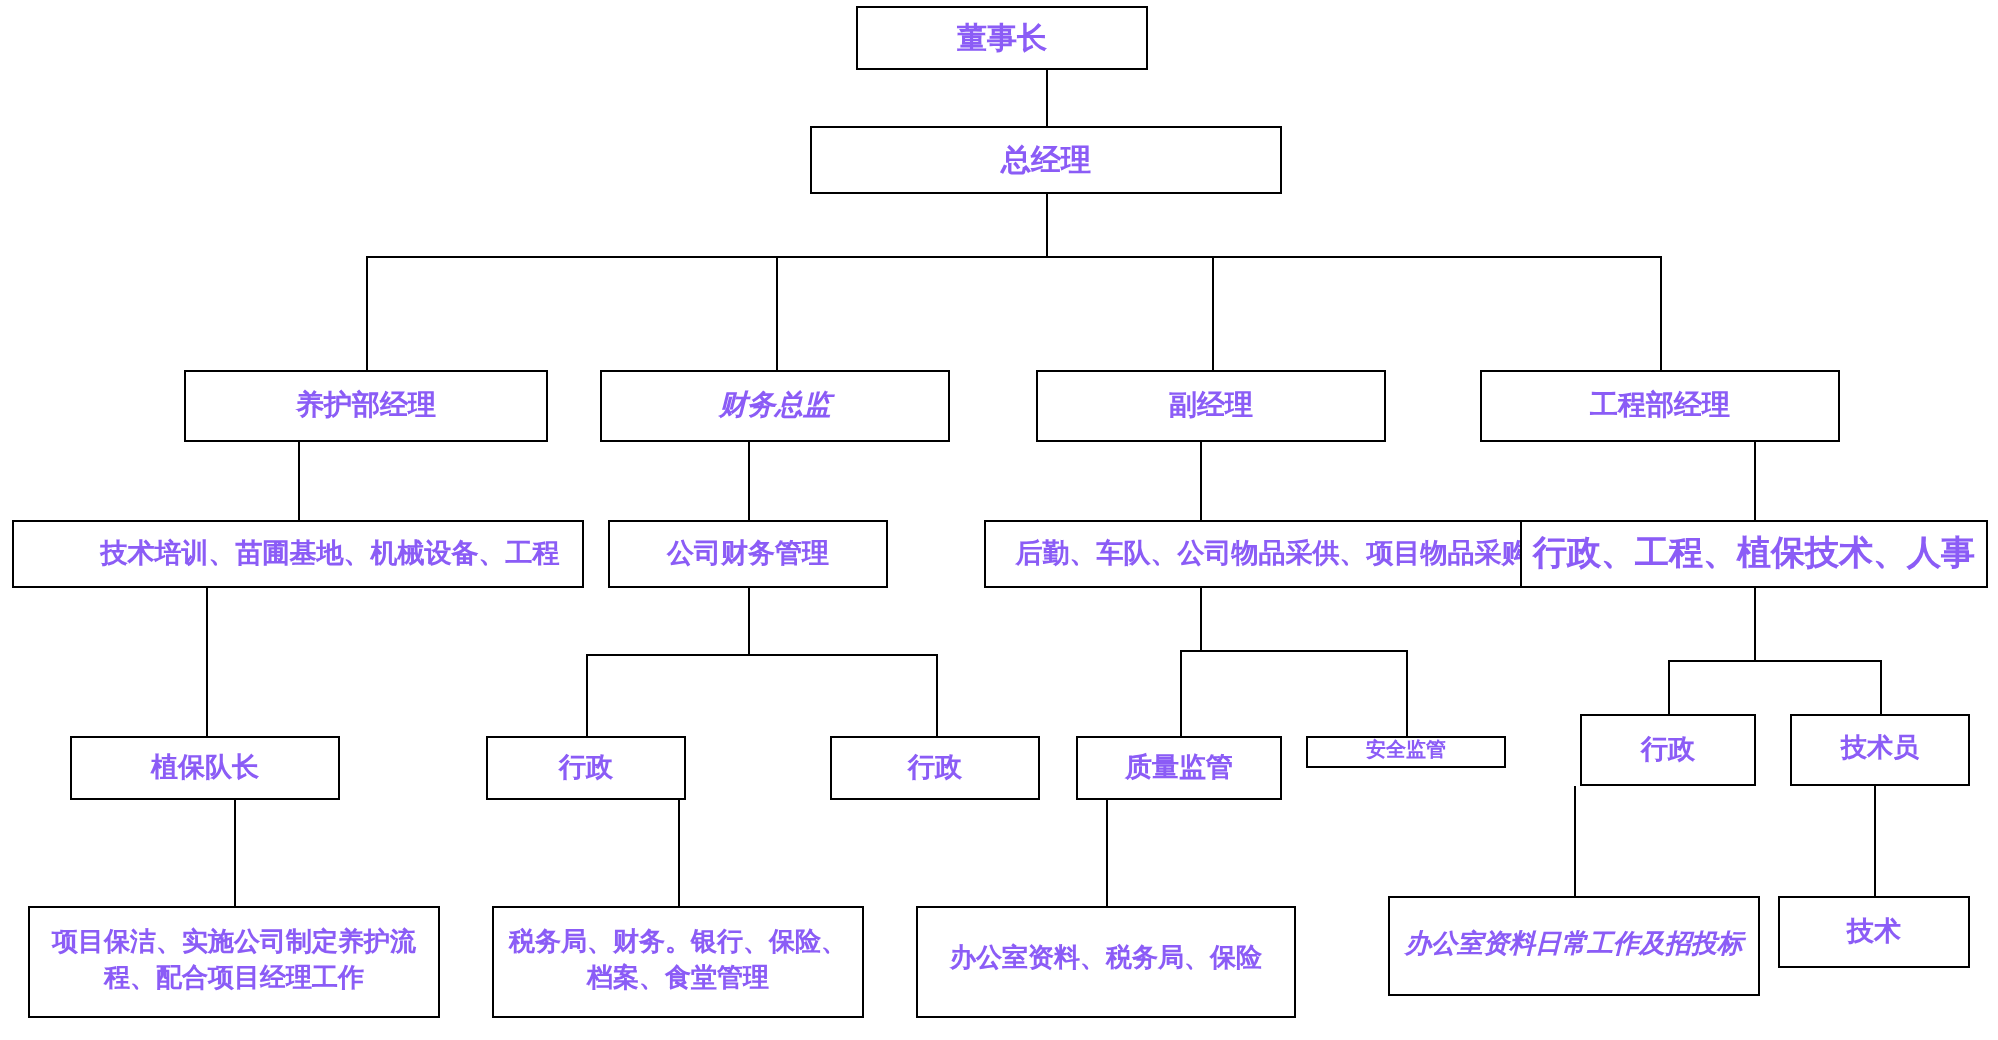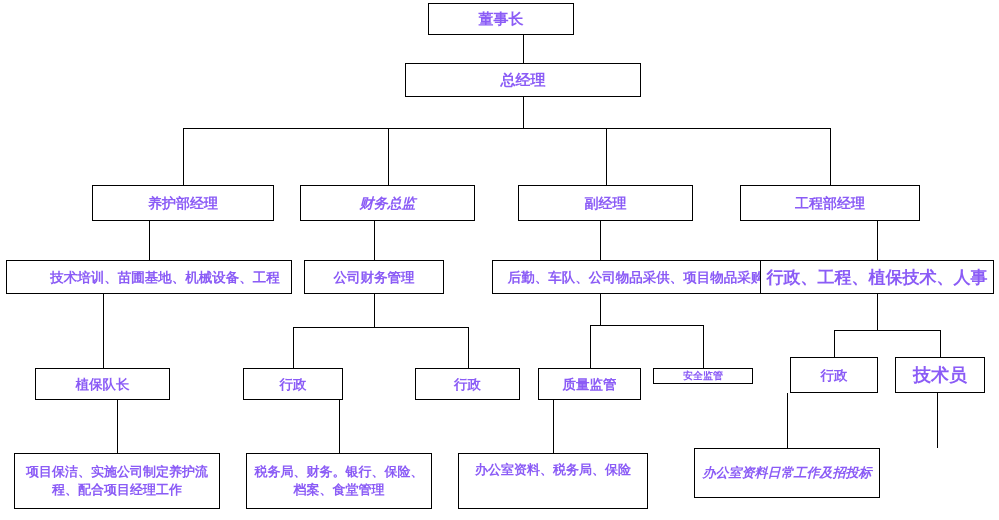--- a/index.html
+++ b/index.html
@@ -24,21 +24,21 @@
     align-items: center;
     justify-content: center;
     text-align: center;
     color: #8b5cf6;
     font-weight: bold;
     line-height: 1.35;
     z-index: 2;
   }
   .node.top-align {
     align-items: flex-start;
-    padding-top: 7px;
+    padding-top: 17px;
   }
   .node span {
     display: block;
     padding: 0 4px;
   }
   .conn {
     position: absolute;
     background: #000000;
     z-index: 1;
   }
@@ -119,28 +119,31 @@
     </div>
     <div class="node" style="left: 538px; top: 368px; width: 103px; height: 32px; font-size: 13.5px;">
       <span>质量监管</span>
     </div>
     <div class="node" style="left: 653px; top: 368px; width: 100px; height: 16px; font-size: 10px;">
       <span>安全监管</span>
     </div>
     <div class="node" style="left: 790px; top: 357px; width: 88px; height: 36px; font-size: 13.5px;">
       <span>行政</span>
     </div>
-    <div class="node" style="left: 895px; top: 357px; width: 90px; height: 36px; font-size: 18px;">
+    <div class="node" style="left: 895px; top: 357px; width: 90px; height: 36px; font-size: 13px;">
       <span>技术员</span>
     </div>
     <div class="node" style="left: 246px; top: 453px; width: 186px; height: 56px; font-size: 13px;">
       <span>税务局、财务。银行、保险、档案、食堂管理</span>
     </div>
     <div class="node" style="left: 14px; top: 453px; width: 206px; height: 56px; font-size: 13px;">
       <span>项目保洁、实施公司制定养护流程、配合项目经理工作</span>
     </div>
     <div class="node top-align" style="left: 458px; top: 453px; width: 190px; height: 56px; font-size: 13px;">
       <span>办公室资料、税务局、保险</span>
     </div>
     <div class="node" style="left: 694px; top: 448px; width: 186px; height: 50px; font-size: 13px; font-style: italic;">
       <span>办公室资料日常工作及招投标</span>
     </div>
+    <div class="node" style="left: 889px; top: 448px; width: 96px; height: 36px; font-size: 13.5px;">
+      <span>技术</span>
+    </div>
   </div>
 
 </body></html>

